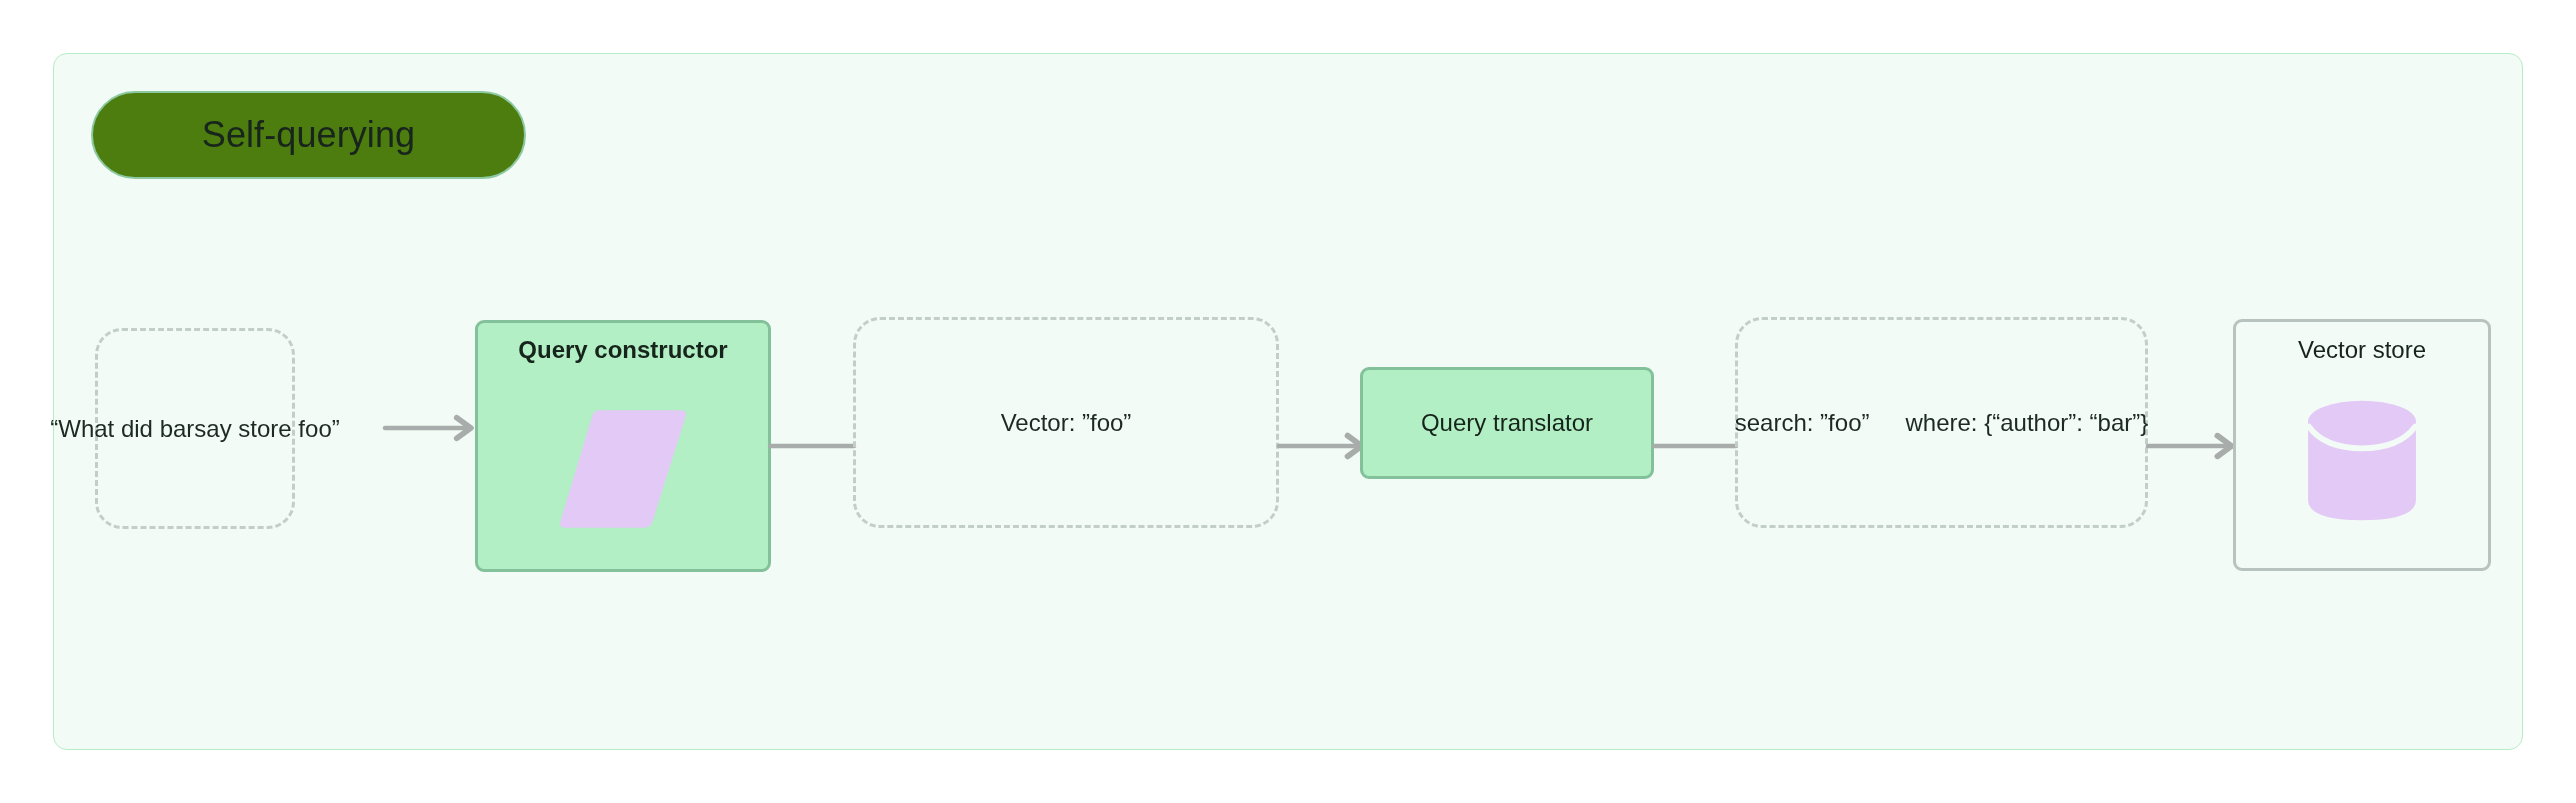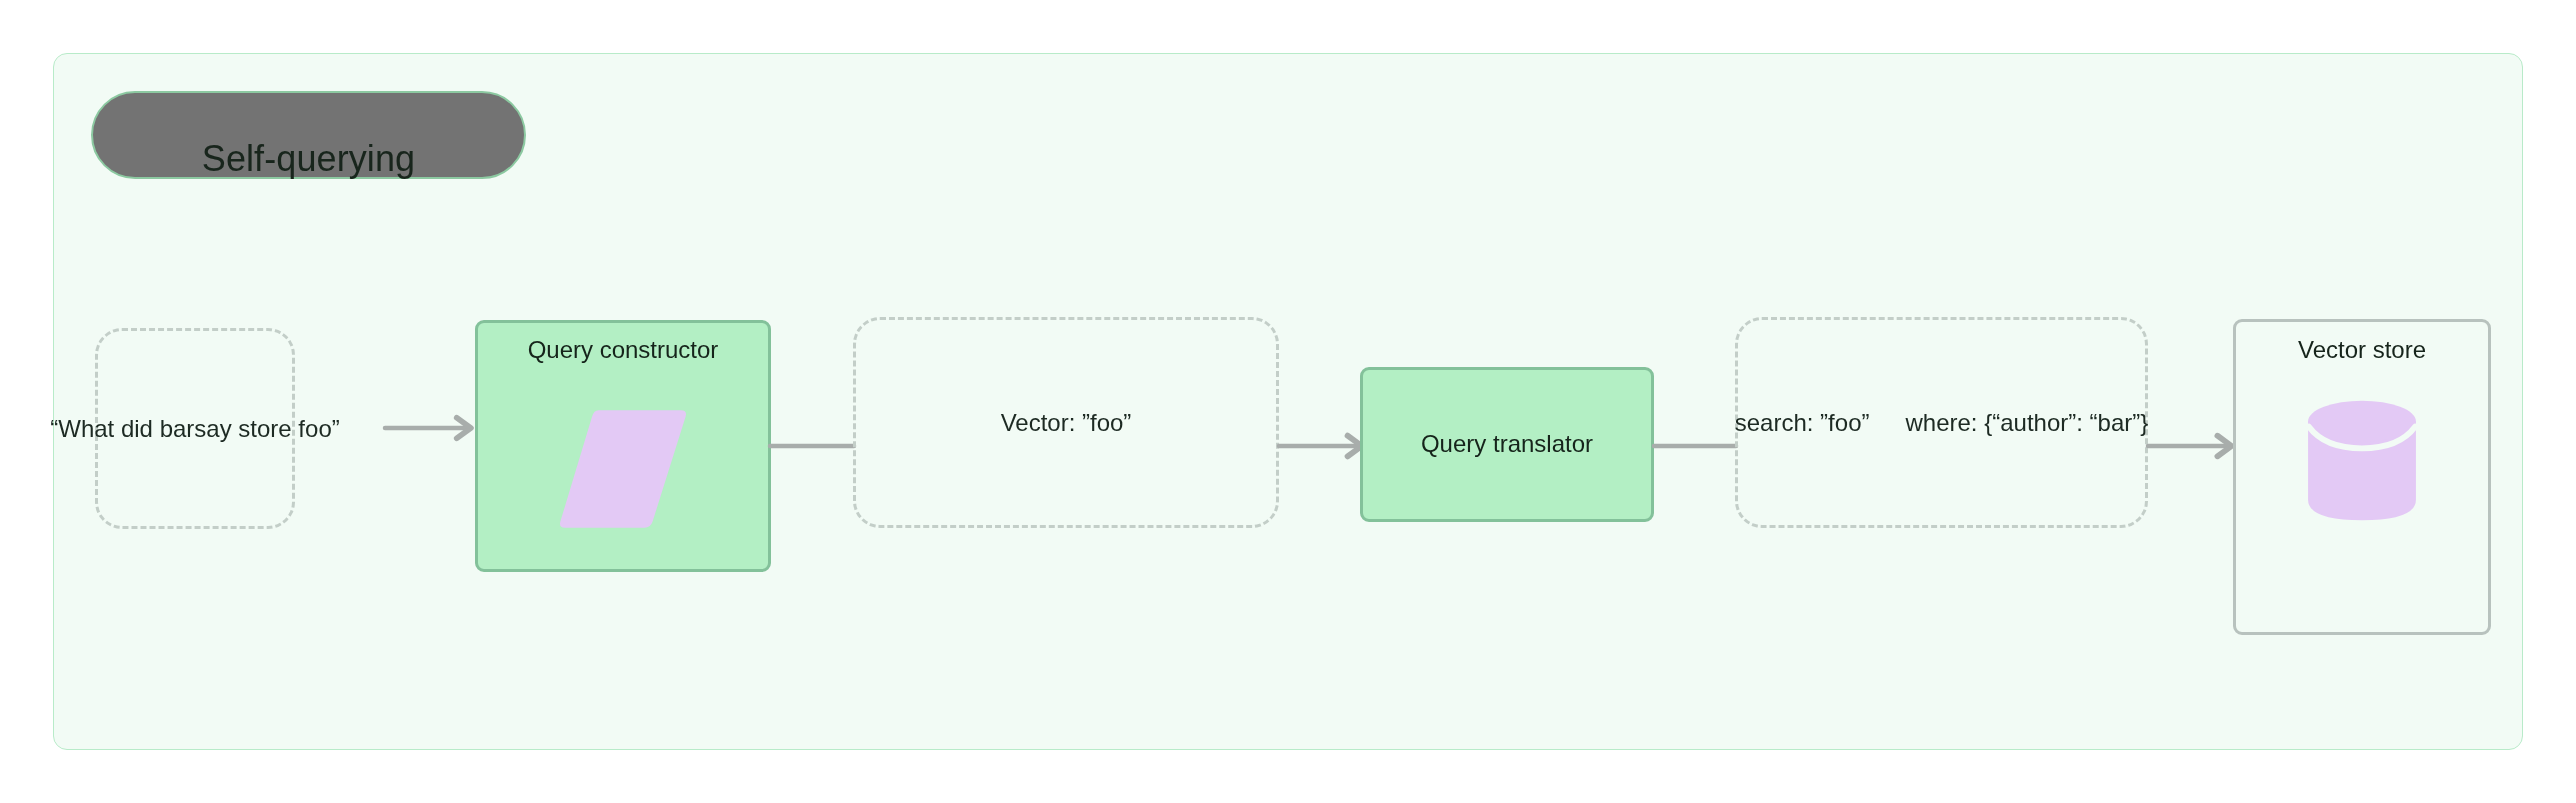--- a/index.html
+++ b/index.html
@@ -35,25 +35,25 @@
   }
 
   
   .title-badge {
     position: absolute;
     left: 91px;
     top: 91px;
     width: 435px;
     height: 88px;
     box-sizing: border-box;
-    background: #737373;
+    background: #4d7c0f;
     border: 2.6px solid #8cc9a1;
     border-radius: 45px;
     display: flex;
-    align-items: flex-end;
+    align-items: center;
     justify-content: center;
   }
   .title-badge .label {
     font-size: 36px;
     color: #18251c;
     letter-spacing: 0.1px;
     line-height: 1;
   }
 
   
@@ -168,21 +168,21 @@
     <div class="line">say store foo”</div>
   </div>
 
   <div class="edge" style="left:385px; top:415px; width:91px;">
     <svg width="91" height="26" viewBox="0 0 142 40">
       <line x1="0" y1="20" x2="126" y2="20" stroke="#a8adab" stroke-width="7" stroke-linecap="round"></line>
       <polyline points="112,4 134,20 112,36" fill="none" stroke="#a8adab" stroke-width="9" stroke-linecap="round" stroke-linejoin="round"></polyline>
     </svg>
   </div>
 
-  <div class="node process" style="left:475px; top:320px; width:296px; height:252px;">
+  <div class="node process" style="left:475px; top:320px; width:296px; height:252px;font-weight:bold;">
     <div class="caption">Query constructor</div>
     <div class="glyph-parallelogram">
       <svg width="129" height="128" viewBox="0 0 200 198">
         <path d="M 62 8 L 190 8 Q 200 8 197 18 L 146 180 Q 143 190 133 190 L 10 190 Q 0 190 3 180 L 52 18 Q 55 8 62 8 Z" fill="#e3c9f5"></path>
       </svg>
     </div>
   </div>
 
   <div class="edge" style="left:770px; top:433px; width:84px;">
     <svg width="84" height="26" viewBox="0 0 130 40">
@@ -194,21 +194,21 @@
     <div class="line">Vector: ”foo”</div>
   </div>
 
   <div class="edge" style="left:1279px; top:433px; width:88px;">
     <svg width="88" height="26" viewBox="0 0 136 40">
       <line x1="0" y1="20" x2="120" y2="20" stroke="#a8adab" stroke-width="7" stroke-linecap="round"></line>
       <polyline points="106,4 128,20 106,36" fill="none" stroke="#a8adab" stroke-width="9" stroke-linecap="round" stroke-linejoin="round"></polyline>
     </svg>
   </div>
 
-  <div class="node process centered" style="left:1360px; top:367px; width:294px; height:155px;">
+  <div class="node process centered" style="left:1360px; top:367px; width:294px; height:112px;">
     <div class="caption">Query translator</div>
   </div>
 
   <div class="edge" style="left:1654px; top:433px; width:82px;">
     <svg width="82" height="26" viewBox="0 0 128 40">
       <line x1="0" y1="20" x2="128" y2="20" stroke="#a8adab" stroke-width="7" stroke-linecap="round"></line>
     </svg>
   </div>
 
   <div class="node dashed" style="left:1735px; top:317px; width:413px; height:211px;gap:36px;">
@@ -216,21 +216,21 @@
     <div class="line">where: {“author”: “bar”}</div>
   </div>
 
   <div class="edge" style="left:2148px; top:433px; width:90px;">
     <svg width="90" height="26" viewBox="0 0 140 40">
       <line x1="0" y1="20" x2="122" y2="20" stroke="#a8adab" stroke-width="7" stroke-linecap="round"></line>
       <polyline points="108,4 130,20 108,36" fill="none" stroke="#a8adab" stroke-width="9" stroke-linecap="round" stroke-linejoin="round"></polyline>
     </svg>
   </div>
 
-  <div class="node store" style="left:2233px; top:319px; width:258px; height:316px;">
+  <div class="node store" style="left:2233px; top:319px; width:258px; height:252px;">
     <div class="caption">Vector store</div>
     <div class="glyph-cylinder">
       <svg width="113" height="125" viewBox="0 0 176 194">
         <path d="M 4 36 L 4 158 Q 4 190 88 190 Q 172 190 172 158 L 172 36 Z" fill="#e3c9f5"></path>
         <ellipse cx="88" cy="36" rx="84" ry="32" fill="#e3c9f5"></ellipse>
         <path d="M 5 44 Q 30 78 88 78 Q 146 78 171 44" fill="none" stroke="#f2fbf5" stroke-width="9" stroke-linecap="round"></path>
       </svg>
     </div>
   </div>
 

